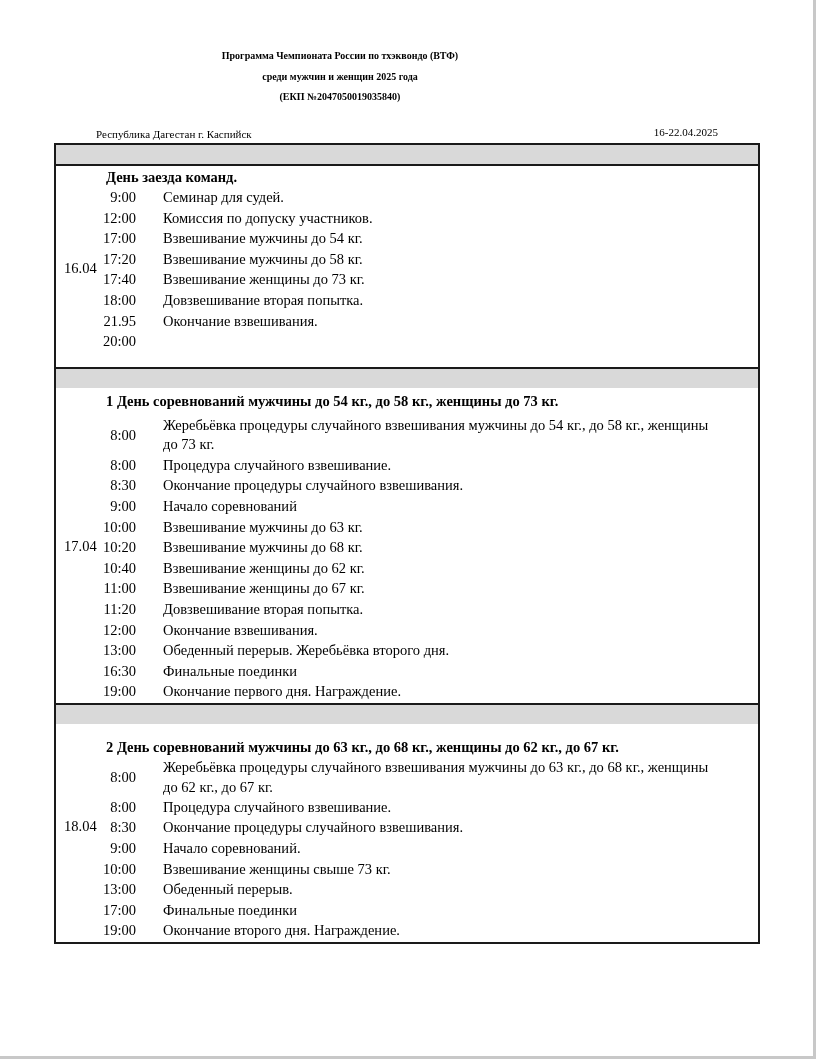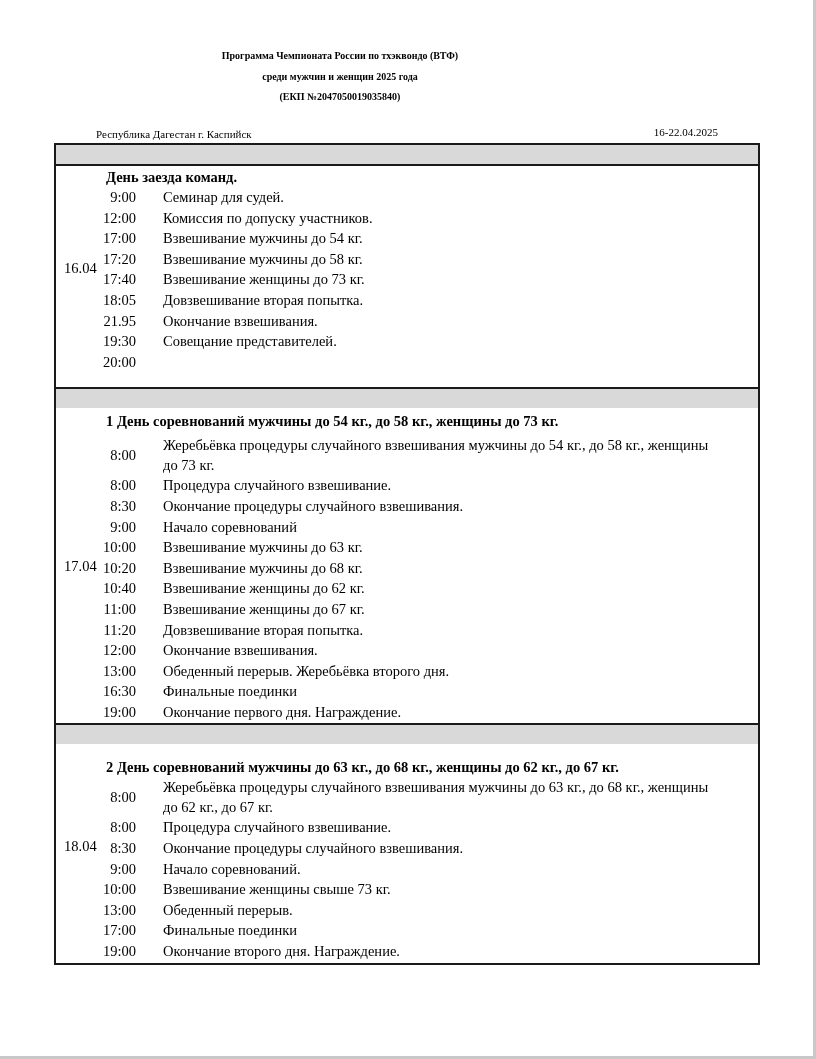--- a/index.html
+++ b/index.html
@@ -59,30 +59,26 @@
       </div>
     <div class="row">
         <span class="time">17:20</span>
         <span class="desc">Взвешивание мужчины до 58 кг.</span>
       </div>
     <div class="row">
         <span class="time">17:40</span>
         <span class="desc">Взвешивание женщины до 73 кг.</span>
       </div>
     <div class="row">
-        <span class="time">18:05</span>
+        <span class="time">18:00</span>
         <span class="desc">Довзвешивание вторая попытка.</span>
       </div>
     <div class="row">
         <span class="time">21.95</span>
         <span class="desc">Окончание взвешивания.</span>
-      </div>
-    <div class="row">
-        <span class="time">19:30</span>
-        <span class="desc">Совещание представителей.</span>
       </div>
     <div class="row" style="padding-bottom:15px">
         <span class="time">20:00</span>
       </div>
   </div>
 
   <div class="section">
     <div class="band"></div>
     <div class="date" style="top:169px">17.04</div>
     <div class="heading" style="padding-top:3px; padding-bottom:5px">1 День соревнований мужчины до 54 кг., до 58 кг., женщины до 73 кг.</div>

